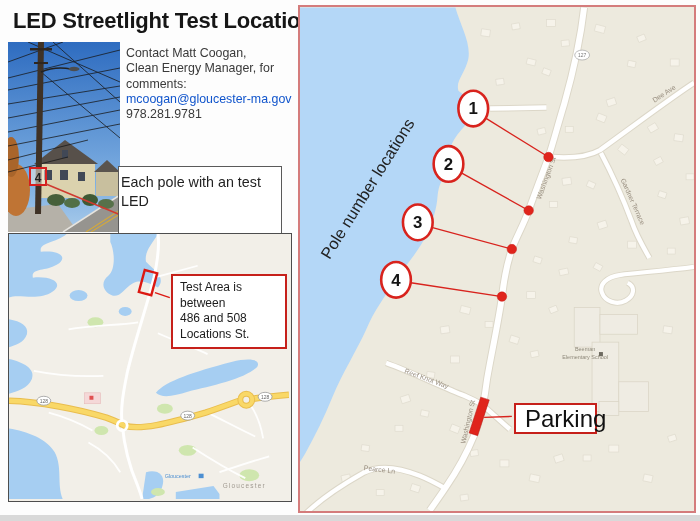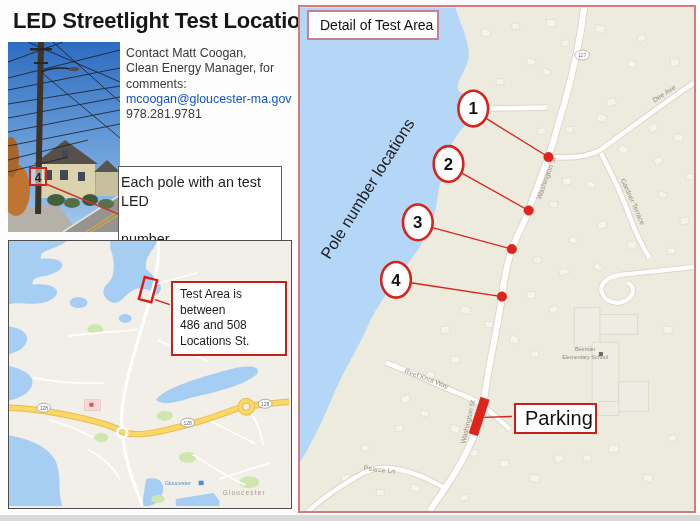--- a/index.html
+++ b/index.html
@@ -6,28 +6,28 @@
   #slide{position:relative;width:700px;height:521px;background:#fdfdfd;overflow:hidden;
          font-family:"Liberation Sans",sans-serif;}
   .title{position:absolute;left:13px;top:8px;font-size:22px;font-weight:600;color:#161616;letter-spacing:-.2px;}
   .photo{position:absolute;left:8px;top:42px;width:112px;height:190px;}
   .contact{position:absolute;left:126px;top:46px;width:172px;font-size:12.4px;line-height:15.3px;color:#3a3a3a;}
   .contact a{color:#1155cc;cursor:pointer;}
   .note-box{position:absolute;left:118px;top:166px;width:158px;background:#fff;border:1.2px solid #5a5a5a;
             padding:6px 2px;font-size:14.3px;line-height:19px;color:#222;}
   .note-box .und{border-bottom:1.2px solid #222;}
   .connector1{position:absolute;left:40px;top:178px;width:90px;height:45px;pointer-events:none;}
-  .overview{position:absolute;left:8px;top:240px;width:282px;height:267px;border:1px solid #4d4d4d;background:#f2efe8;}
+  .overview{position:absolute;left:8px;top:233px;width:282px;height:267px;border:1px solid #4d4d4d;background:#f2efe8;}
   .ov-callout{position:absolute;left:162px;top:40px;width:99px;background:#fff;border:2px solid #c6201a;
               padding:4px 6px 5px 7px;font-size:12px;line-height:15.5px;color:#1c1c1c;}
   .detail{position:absolute;left:298px;top:5px;width:398px;height:508px;border:2px solid #d47c7c;background:#edeade;box-sizing:border-box;}
   .dt-title{position:absolute;left:7px;top:3px;width:117px;height:26px;background:#fff;border:2px solid #c9808e;
             font-size:14px;line-height:26px;padding-left:11px;color:#111;}
   .dt-parking{position:absolute;left:214px;top:396px;width:70px;height:27px;background:#fff;border:2px solid #c6201a;
-              display:flex;align-items:center;padding-left:9px;font-size:20px;color:#111;}
+              display:flex;align-items:center;padding-left:9px;font-size:24px;color:#111;}
   .bottom-bar{position:absolute;left:0;bottom:0;width:700px;height:6px;background:#d9d9d9;}
   svg{display:block;}
   svg text{font-family:"Liberation Sans",sans-serif;}
 </style>
 </head>
 <body>
 
 <div id="slide">
 
   <div class="title">LED Streetlight Test Locations</div>
@@ -343,18 +343,17 @@
         </g>
       </g>
 
       <g>
         <g transform="translate(181,413) rotate(18)">
           <rect x="-4.5" y="-19" width="9" height="38" fill="#e0241c" stroke="#b81510" stroke-width="0.5"></rect>
         </g>
         <path d="M186,414 L214,413" stroke="#d8231d" stroke-width="1.4"></path>
       </g>
     </svg>
-    <div class="dt-title">Detail of Test Area</div>
     <div class="dt-parking">Parking</div>
   </div>
 
   <div class="bottom-bar"></div>
 </div>
 
 </body></html>

